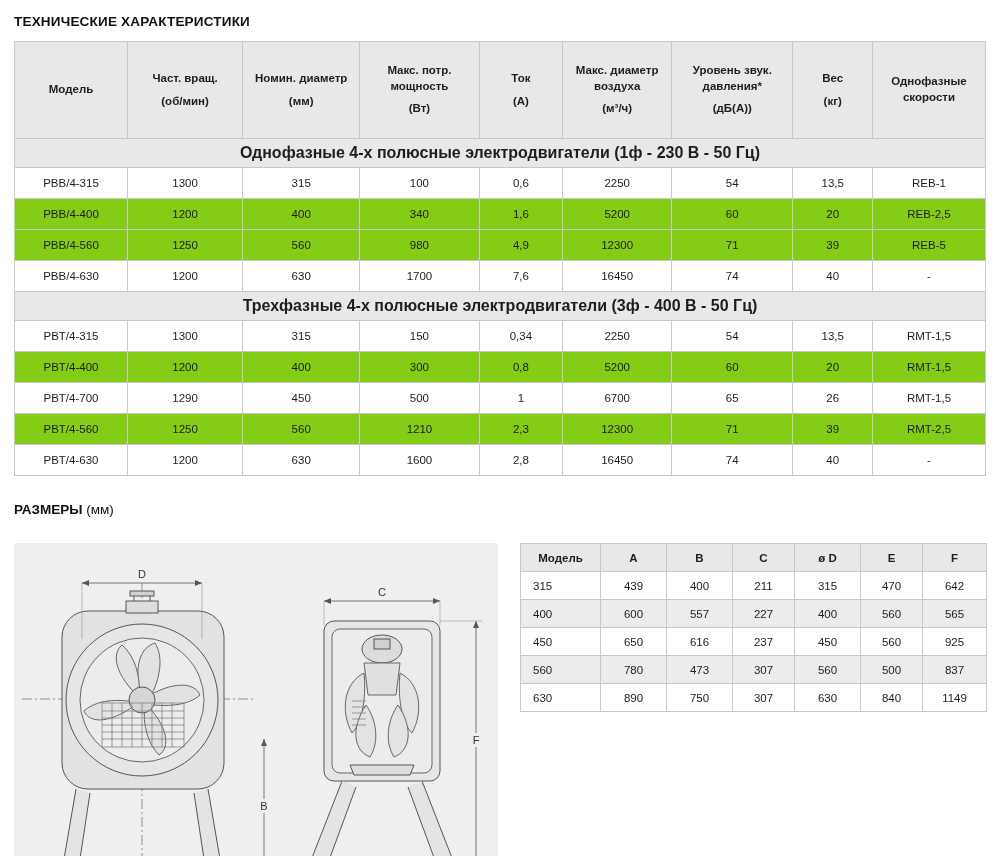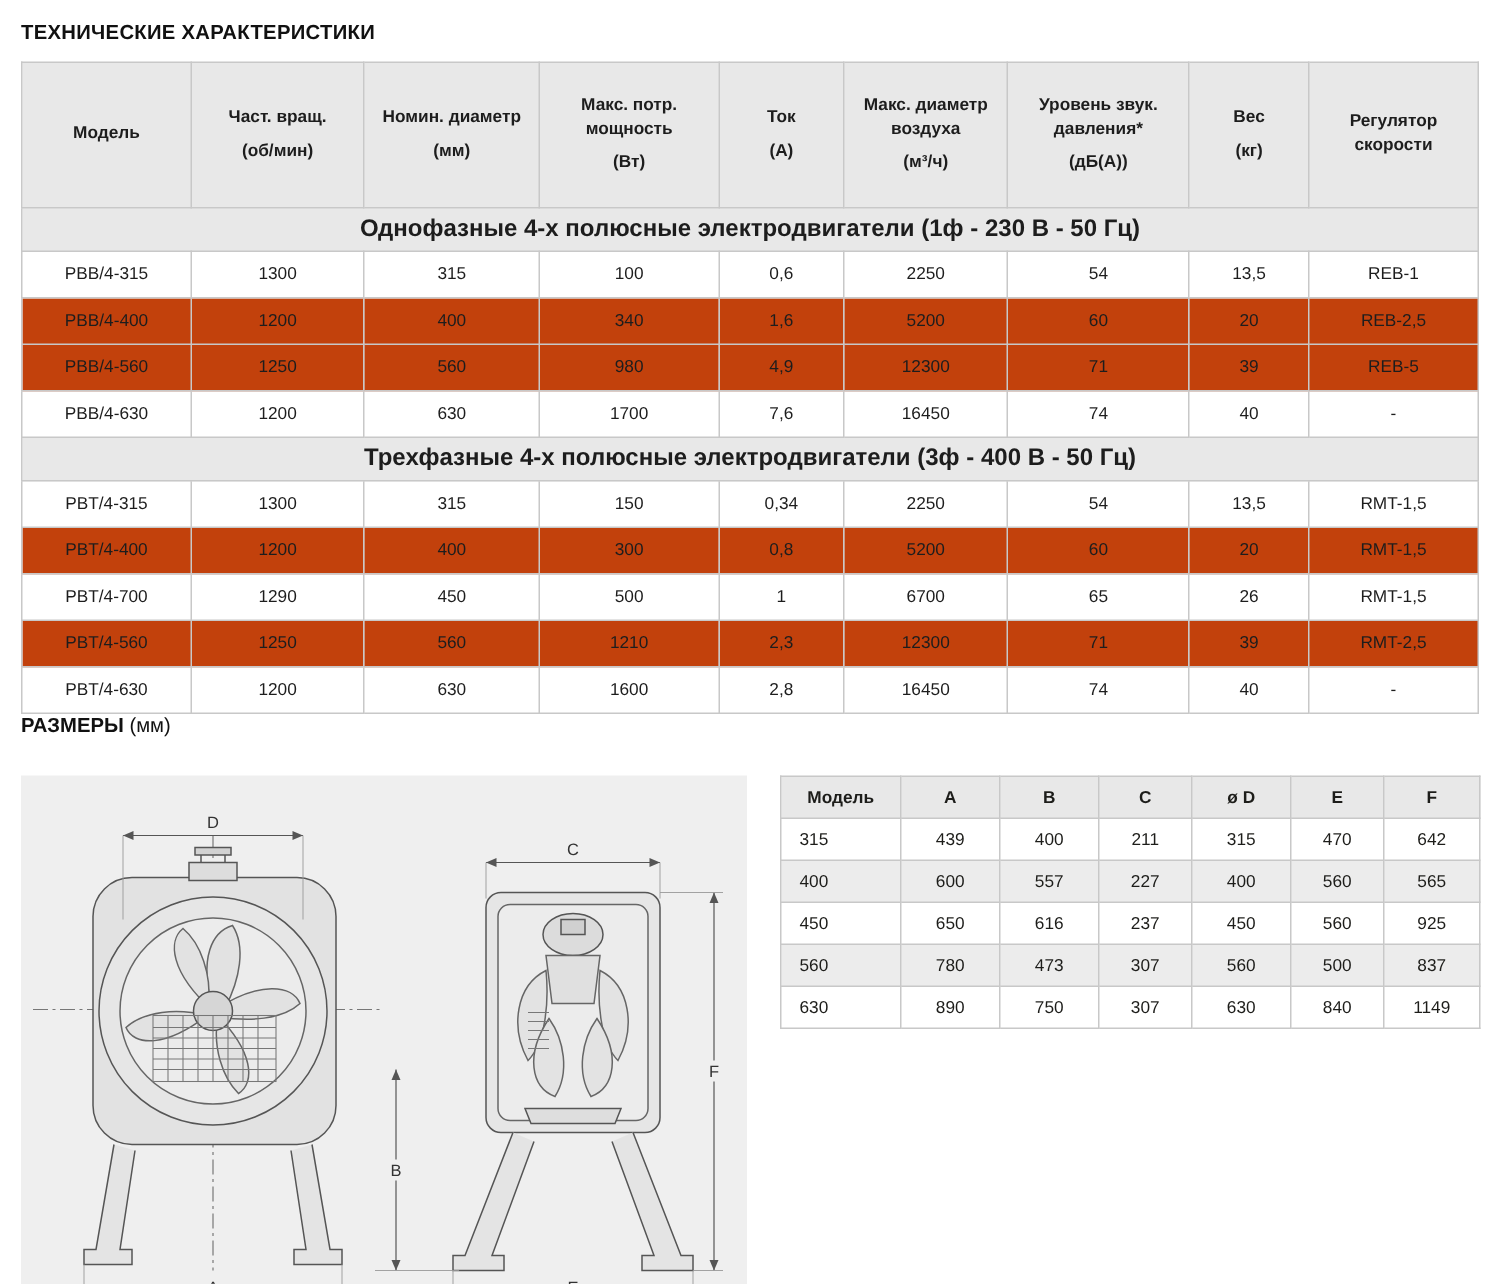--- a/index.html
+++ b/index.html
@@ -43,21 +43,21 @@
   }
   table.spec thead th .unit{display:block;font-weight:bold;margin-top:7px;}
   table.spec td{padding:5px 3px;height:20px;}
   tr.group td{
     background:#e8e8e8;
     font-weight:bold;
     font-size:16px;
     padding:4px 3px;
   }
   tr.row-a td{background:#ffffff;}
-  tr.row-b td{background:#c2410c;}
+  tr.row-b td{background:#84cc16;}
   td.model{text-align:left;padding-left:10px;}
 
   
   .dims-wrap{margin-top:26px;display:flex;align-items:flex-start;}
   h2.section-title2{
     font-size:13.5px;font-weight:bold;margin:0 0 12px 0;color:#111;
   }
   h2.section-title2 .paren{font-weight:normal;}
 
   .drawing{
@@ -134,21 +134,21 @@
         </th>
         <th>
           <span>Уровень звук. давления*</span>
           <span class="unit">(дБ(А))</span>
         </th>
         <th>
           <span>Вес</span>
           <span class="unit">(кг)</span>
         </th>
         <th>
-          <span>Регулятор скорости</span>
+          <span>Однофазные скорости</span>
         </th>
       </tr>
     </thead>
     <tbody>
 
       <tr class="group">
         <td colspan="9">Однофазные 4-х полюсные электродвигатели (1ф - 230 В - 50 Гц)</td>
       </tr>
       <tr class="row-a">
         <td class="model">PBB/4-315</td>
@@ -249,21 +249,21 @@
         <td>1600</td>
         <td>2,8</td>
         <td>16450</td>
         <td>74</td>
         <td>40</td>
         <td>-</td>
       </tr>
     </tbody>
   </table>
 
-  <h2 class="section-title2" style="">
+  <h2 class="section-title2" style="margin-top:26px;">
     <span>РАЗМЕРЫ</span>
     <span class="paren">(мм)</span>
   </h2>
 
   <div class="dims-wrap">
 
     <div class="drawing">
       <svg class="svgbox" viewBox="0 0 484 382" xmlns="http://www.w3.org/2000/svg">
         <g fill="none" stroke="#555" stroke-width="1">
 

